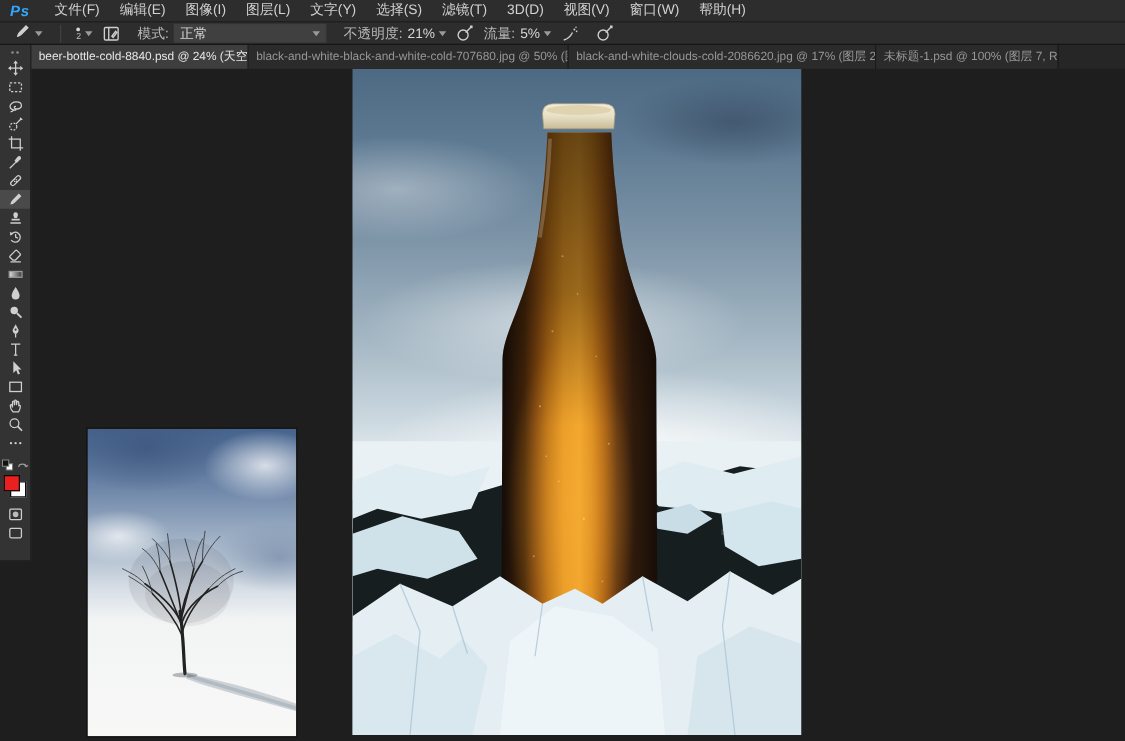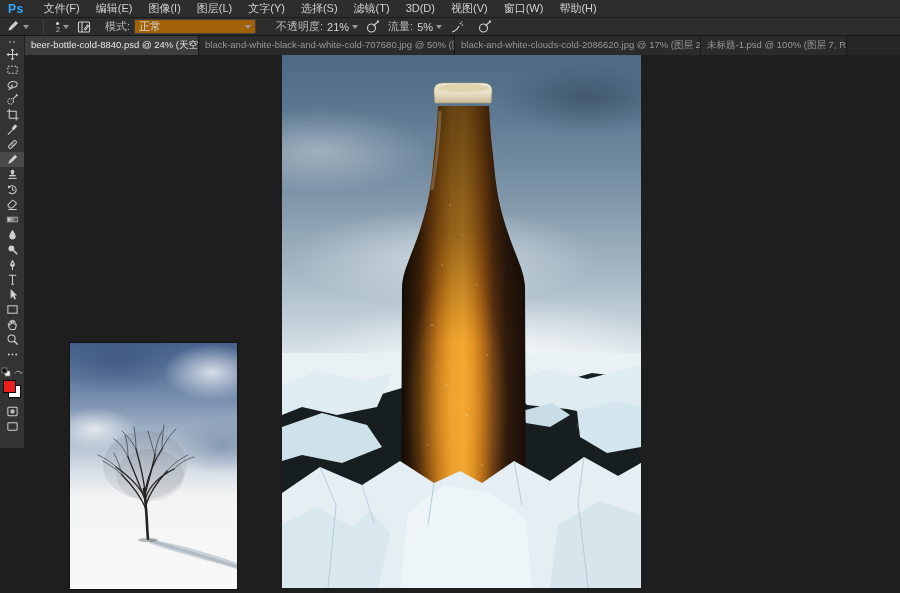--- a/index.html
+++ b/index.html
@@ -2,37 +2,37 @@
 <html><head>
 <meta charset="utf-8">
 <style>
   html,body{margin:0;padding:0;}
   body{width:900px;height:593px;position:relative;background:#1e1e1e;
        font-family:"Liberation Sans",sans-serif;overflow:hidden;-webkit-font-smoothing:antialiased;}
 
   
   .menubar{position:absolute;left:0;top:0;width:900px;height:18px;background:#2d2d2d;
            border-bottom:1px solid #1c1c1c;display:flex;align-items:center;padding-left:8px;box-sizing:border-box;z-index:30;}
-  .logo{color:#31a8ff;font-weight:bold;font-size:12px;margin-right:12px;letter-spacing:.5px;}
+  .logo{color:#31a8ff;font-weight:bold;font-size:12px;margin-right:12px;letter-spacing:.5px;font-style:italic;}
   .mi{color:#d2d2d2;font-size:11px;padding:4px 8px;line-height:17px;white-space:nowrap;}
 
   
   .optionsbar{position:absolute;left:0;top:18px;width:900px;height:18px;background:#2d2d2d;
               border-bottom:1px solid #161616;display:flex;align-items:center;font-size:11px;
-              color:#c6c6c6;box-sizing:border-box;padding-left:6px;z-index:30;white-space:nowrap;}
+              color:#c6c6c6;box-sizing:border-box;padding-left:11px;z-index:30;white-space:nowrap;}
   .ob-group{display:flex;align-items:center;margin-right:8px;}
   .ob-icon svg{width:14px;height:14px;stroke:#cfcfcf;fill:none;stroke-width:1.1;}
   .chev{width:0;height:0;border-left:3px solid transparent;border-right:3px solid transparent;
         border-top:4px solid #9a9a9a;margin-left:3px;display:inline-block;}
   .ob-sep{width:1px;height:14px;background:#404040;margin:0 6px;}
   .brushprev{display:flex;flex-direction:column;align-items:center;line-height:5px;margin-left:6px;}
   .brushprev .dot{width:3px;height:3px;border-radius:50%;background:#d8d8d8;margin-bottom:2px;}
   .brushprev .num{font-size:7px;color:#bcbcbc;}
   .ob-label{color:#b9b9b9;margin-right:4px;}
-  .ob-select{display:flex;align-items:center;justify-content:space-between;background:#a16207;
+  .ob-select{display:flex;align-items:center;justify-content:space-between;background:#404040;
              border:1px solid #3e3e3e;height:13px;padding:0 4px;width:112px;color:#d6d6d6;}
   .ob-value{color:#d6d6d6;}
 
   
   .tabbar{position:absolute;left:25px;top:36px;width:875px;height:19px;background:#262626;
           display:flex;align-items:stretch;z-index:20;}
   .tab{display:flex;align-items:center;box-sizing:border-box;padding:0 6px;font-size:9.5px;
        color:#979797;background:#2b2b2b;border-right:1px solid #191919;white-space:nowrap;overflow:hidden;}
   .tab.active{background:#3e3e3e;color:#e6e6e6;}
 
@@ -114,21 +114,21 @@
         <path d="M5 2v10M7.5 9l3-4 1 1-3 4z"></path>
       </svg>
   </div>
   <div class="ob-group" style="margin-left:6px;">
     <span class="ob-label">模式:</span>
     <span class="ob-select">
       <span>正常</span>
       <span class="chev"></span>
     </span>
   </div>
-  <div class="ob-group" style="margin-left:12px;">
+  <div class="ob-group" style="margin-left:6px;">
     <span class="ob-label">不透明度:</span>
     <span class="ob-value">21%</span>
     <span class="chev"></span>
   </div>
   <div class="ob-group ob-icon">
     <svg viewBox="0 0 14 14">
         <circle cx="5.5" cy="8" r="4"></circle>
         <path d="M7.5 6 12.5 1M11 1h1.5V2.5"></path>
       </svg>
   </div>

